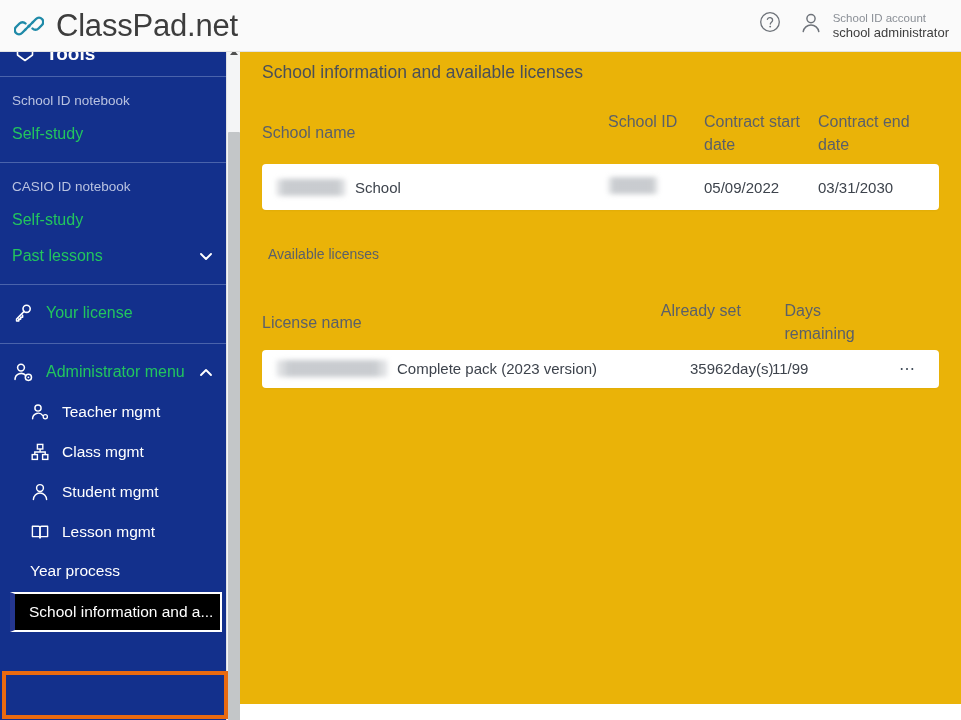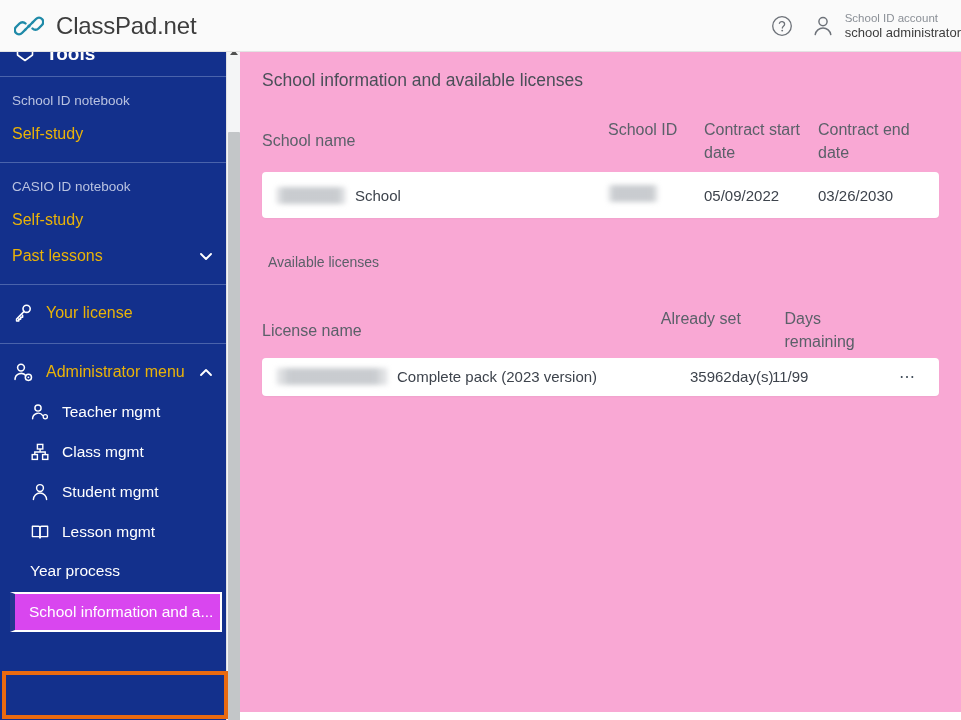--- a/index.html
+++ b/index.html
@@ -17,28 +17,29 @@
     position: absolute; top: 0; left: 0; width: 961px; height: 52px;
     background: #fafafa;
     border-bottom: 1px solid #e3e3e3;
     display: flex; align-items: center;
     z-index: 5;
   }
   .brand { display: flex; align-items: center; padding-left: 14px; }
   .brand-logo { width: 30px; height: 30px; flex: 0 0 30px; }
   .brand-name {
     margin-left: 12px;
-    font-size: 24px;
+    font-size: 31px;
     color: #3d3d3d;
     letter-spacing: -0.2px;
     white-space: nowrap;
   }
   .topbar-right {
     margin-left: auto;
-    display: flex; align-items: center;
+    display: flex; 
+    padding-right: 12px;
   }
   .help-icon { width: 22px; height: 22px; margin-right: 18px; cursor: pointer; }
   .person-icon { width: 24px; height: 24px; margin-right: 10px; }
   .acct-lines { display: flex; flex-direction: column; line-height: 1.22; }
   .acct-role { font-size: 11.5px; color: #8a8f96; }
   .acct-name { font-size: 13px; color: #3d3d3d; }
 
   
   .sidebar {
     position: absolute; top: 48px; left: 0;
@@ -55,39 +56,39 @@
   .sb-section-top .lbl { font-size: 19px; font-weight: bold; margin-left: 10px; }
   .sb-divider { height: 1px; background: #4a63ab; margin: 0; }
   .sb-group { padding: 8px 0 10px 0; }
   .sb-caption {
     font-size: 13.5px; color: #b9c2e0;
     padding: 8px 0 8px 12px;
   }
   .sb-item {
     display: flex; align-items: center;
     padding: 9px 12px 9px 12px;
-    color: #eab308; font-size: 16px;
+    color: #22c55e; font-size: 16px;
     cursor: pointer; position: relative;
   }
   .sb-item .ic { width: 22px; height: 22px; flex: 0 0 22px; margin-right: 12px; }
   .sb-item .txt { white-space: nowrap; }
   .sb-item .chev { margin-left: auto; width: 16px; height: 16px; }
   .sb-sub {
     display: flex; align-items: center;
     padding: 10px 12px 10px 30px;
     color: #ffffff; font-size: 15.5px; cursor: pointer;
   }
   .sb-sub .ic { width: 20px; height: 20px; flex: 0 0 20px; margin-right: 12px; }
   .sb-sub-plain {
     padding: 10px 12px 10px 30px;
     color: #ffffff; font-size: 15.5px; cursor: pointer;
   }
   .sb-sub-active {
     margin: 2px 4px 2px 10px;
-    background: #d946ef;
+    background: #000000;
     border: 2px solid #ffffff;
     border-left: 5px solid #24368f;
     color: #ffffff; font-size: 15.5px;
     padding: 9px 8px 9px 14px;
     cursor: pointer;
     white-space: nowrap; overflow: hidden;
   }
 
   
   .sb-track {
@@ -101,23 +102,23 @@
     border-bottom: 5px solid #505050;
   }
   .sb-thumb {
     position: absolute; top: 84px; left: 1px;
     width: 12px; height: 610px;
     background: #c3c6c8; border-radius: 1px;
   }
 
   
   .main {
-    position: absolute; top: 44px; left: 240px;
+    position: absolute; top: 36px; left: 240px;
     width: 721px; height: 668px;
-    background: #f9a8d4;
+    background: #eab308;
     overflow: hidden;
   }
   .page-title {
     font-size: 17.5px; color: #4a4f58;
     padding: 26px 0 0 22px;
   }
 
   .tbl-head {
     display: flex; padding: 0 22px; margin-top: 26px;
   }
@@ -353,21 +354,21 @@
 
     <div class="card" style="height:46px;">
       <div class="td c-name" style="padding-left:14px;">
         <span class="redact redact-school"></span>
         <span>School</span>
       </div>
       <div class="td c-sid">
         <span class="redact" style="width:50px;"></span>
       </div>
       <div class="td c-start">05/09/2022</div>
-      <div class="td c-end">03/26/2030</div>
+      <div class="td c-end">03/31/2030</div>
     </div>
 
     <div class="section-label">Available licenses</div>
 
     <div class="tbl-head lic-head">
       <div class="th l-name">License name</div>
       <div class="th l-set">Already set</div>
       <div class="th l-days">Days remaining</div>
       <div class="th l-more"></div>
     </div>

